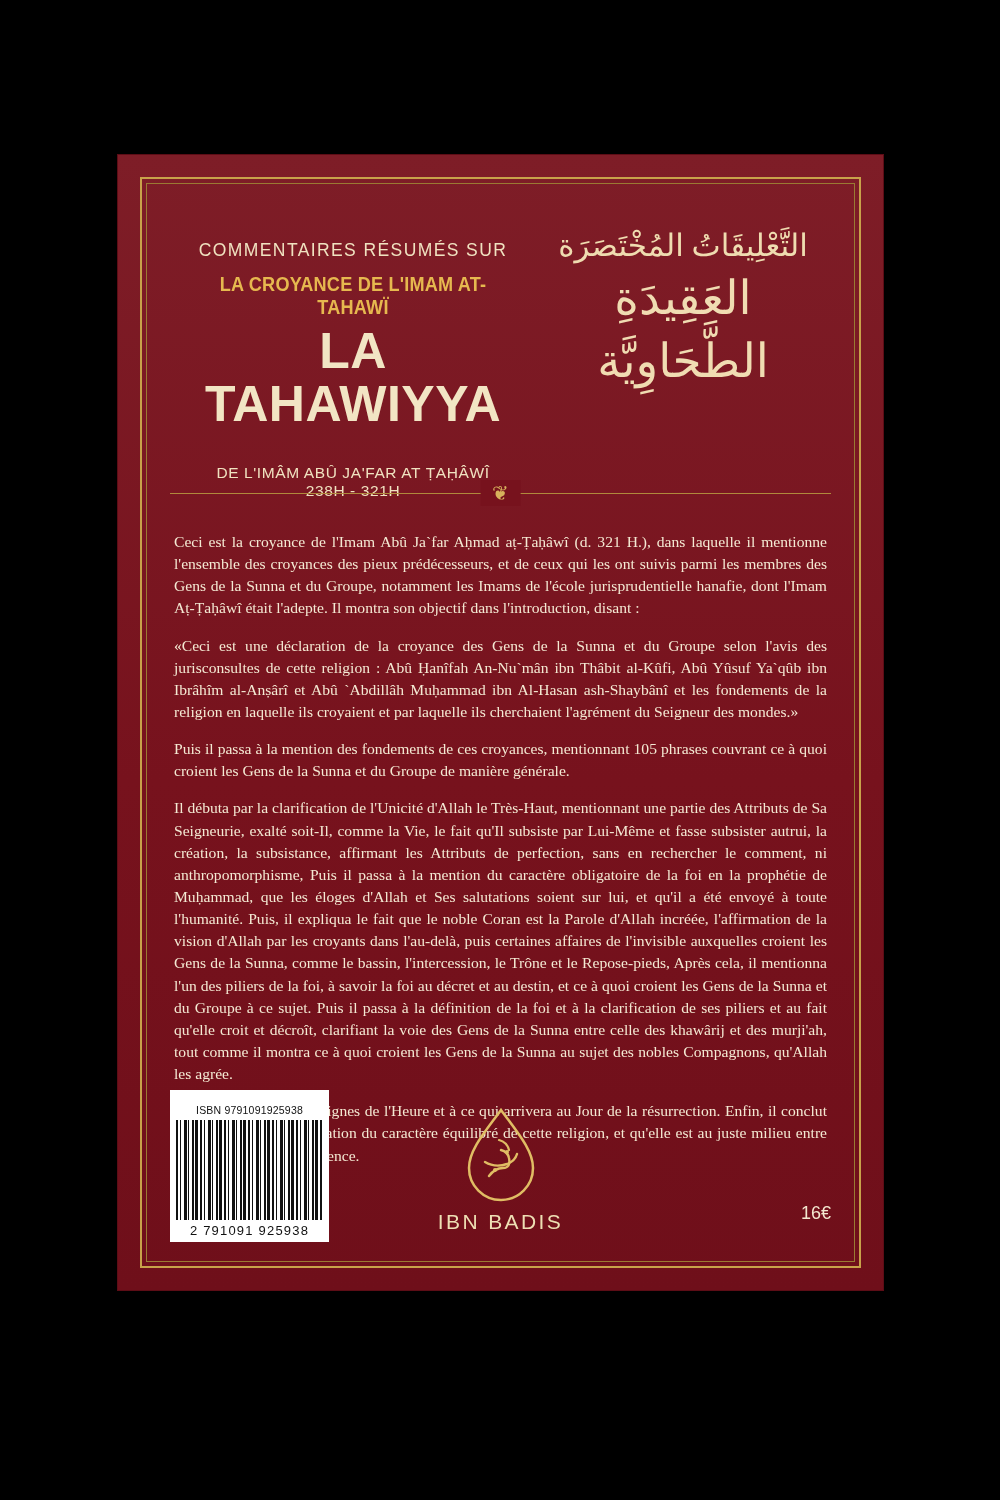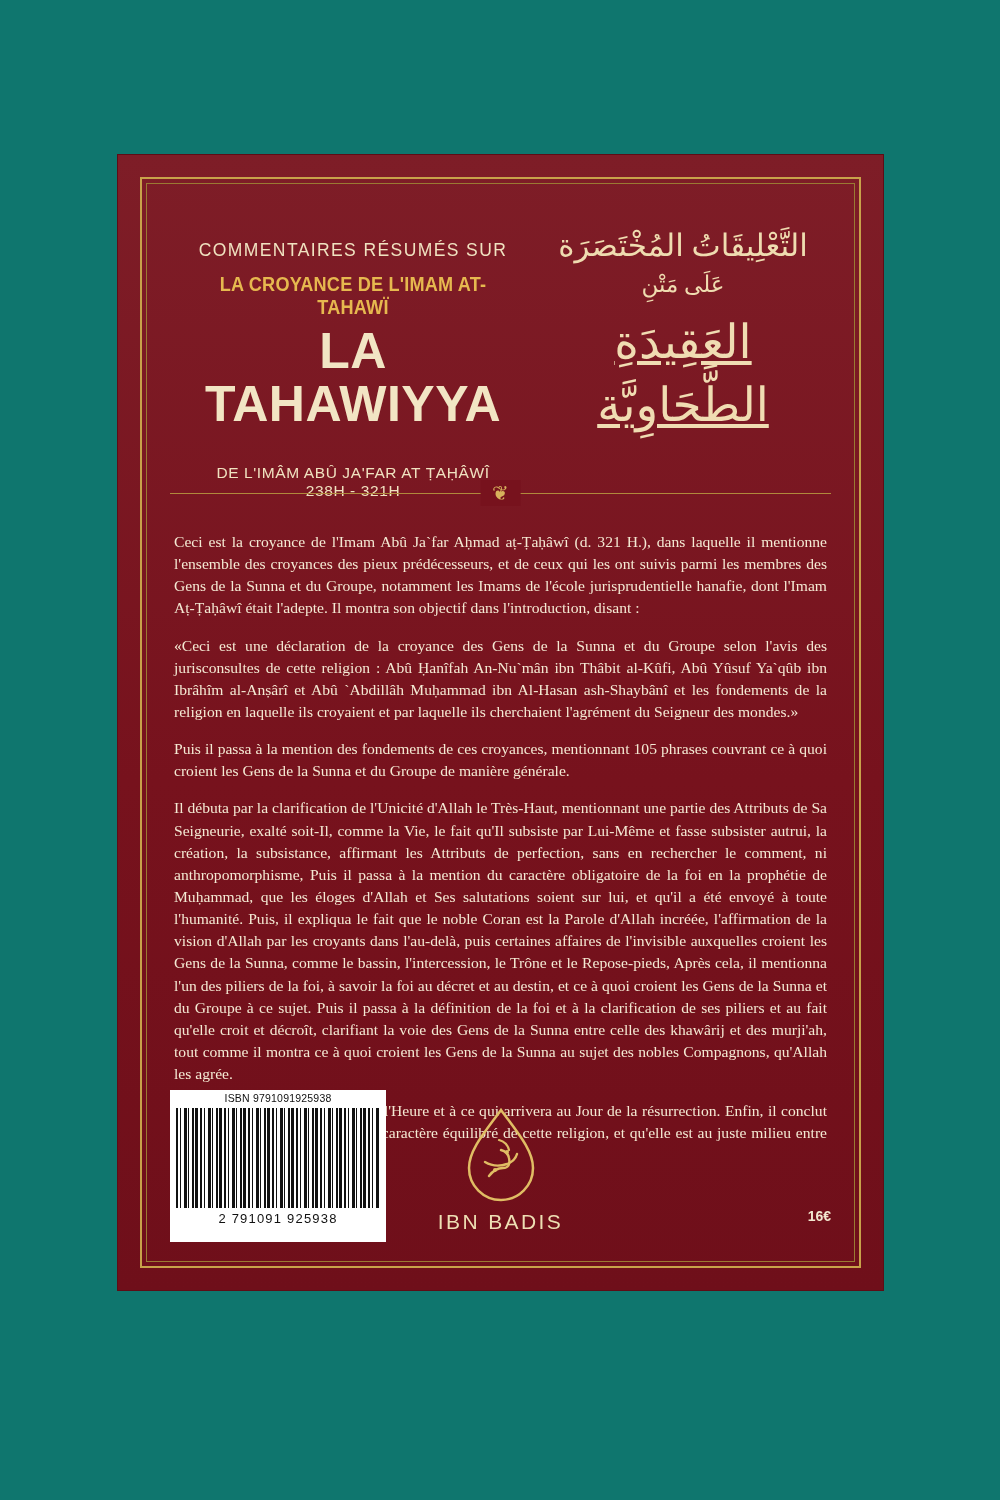--- a/index.html
+++ b/index.html
@@ -7,21 +7,21 @@
     padding: 0;
     background: #ffffff;
     width: 1000px;
     height: 1500px;
     font-family: "Liberation Serif", serif;
   }
   .page {
     position: relative;
     width: 1000px;
     height: 1500px;
-    background: #0f766e;
+    background: #000000;
     overflow: hidden;
   }
   
   .cover {
     position: absolute;
     left: 118px;
     top: 155px;
     width: 765px;
     height: 1135px;
     background: #7d1c26;
@@ -116,22 +116,21 @@
   .ar-mid {
     font-size: 23px;
     color: #efdcb0;
     line-height: 1.4;
     margin-top: 2px;
   }
   .ar-big {
     font-size: 47px;
     color: #f0dcb2;
     line-height: 1.35;
-    margin-top: 10px;
-    text-decoration: underline;
+    margin-top: 0;
   }
   
   .divider {
     position: absolute;
     left: 52px;
     right: 52px;
     top: 325px;
     height: 26px;
   }
   .divider .line {
@@ -177,24 +176,24 @@
     position: absolute;
     left: 52px;
     right: 52px;
     bottom: 48px;
     height: 165px;
   }
   .barcode-box {
     position: absolute;
     left: 0px;
     bottom: 0px;
-    width: 216px;
+    width: 159px;
     height: 152px;
     background: #ffffff;
-    padding: 0 6px;
+    padding: 12px 6px;
     box-sizing: border-box;
   }
   .isbn-text {
     font-family: "Liberation Sans", sans-serif;
     font-size: 10.5px;
     color: #111;
     text-align: center;
     letter-spacing: 0.2px;
     margin-top: 2px;
   }
@@ -238,22 +237,22 @@
     font-size: 21px;
     letter-spacing: 2.4px;
     color: #eedfb4;
     margin-top: 8px;
   }
   .price {
     position: absolute;
     right: 0px;
     bottom: 18px;
     font-family: "Liberation Sans", sans-serif;
-    font-size: 14px;
-    font-weight: 700;
+    font-size: 18px;
+    font-weight: 400;
     color: #f3e7cf;
   }
 </style>
 </head>
 <body>
 
 <div class="page">
 
   <div class="cover">
     <div class="cover-inner-border"></div>
@@ -263,21 +262,20 @@
       <div class="header-left">
         <div class="kicker">COMMENTAIRES RÉSUMÉS SUR</div>
         <div class="subtitle-line">LA CROYANCE DE L'IMAM AT-TAHAWÏ</div>
         <div class="main-title">LA TAHAWIYYA</div>
         <div class="author-line1">DE L'IMÂM ABÛ JA'FAR AT ṬAḤÂWÎ</div>
         <div class="author-line2">238H - 321H</div>
       </div>
 
       <div class="header-right">
         <div class="ar-small">التَّعْلِيقَاتُ المُخْتَصَرَة</div>
-        <div class="ar-mid">عَلَى مَتْنِ</div>
         <div class="ar-big">العَقِيدَةِ الطَّحَاوِيَّة</div>
       </div>
     </div>
 
     <div class="divider">
       <div class="line"></div>
       <div class="orn">❦</div>
     </div>
 
     <div class="body">

